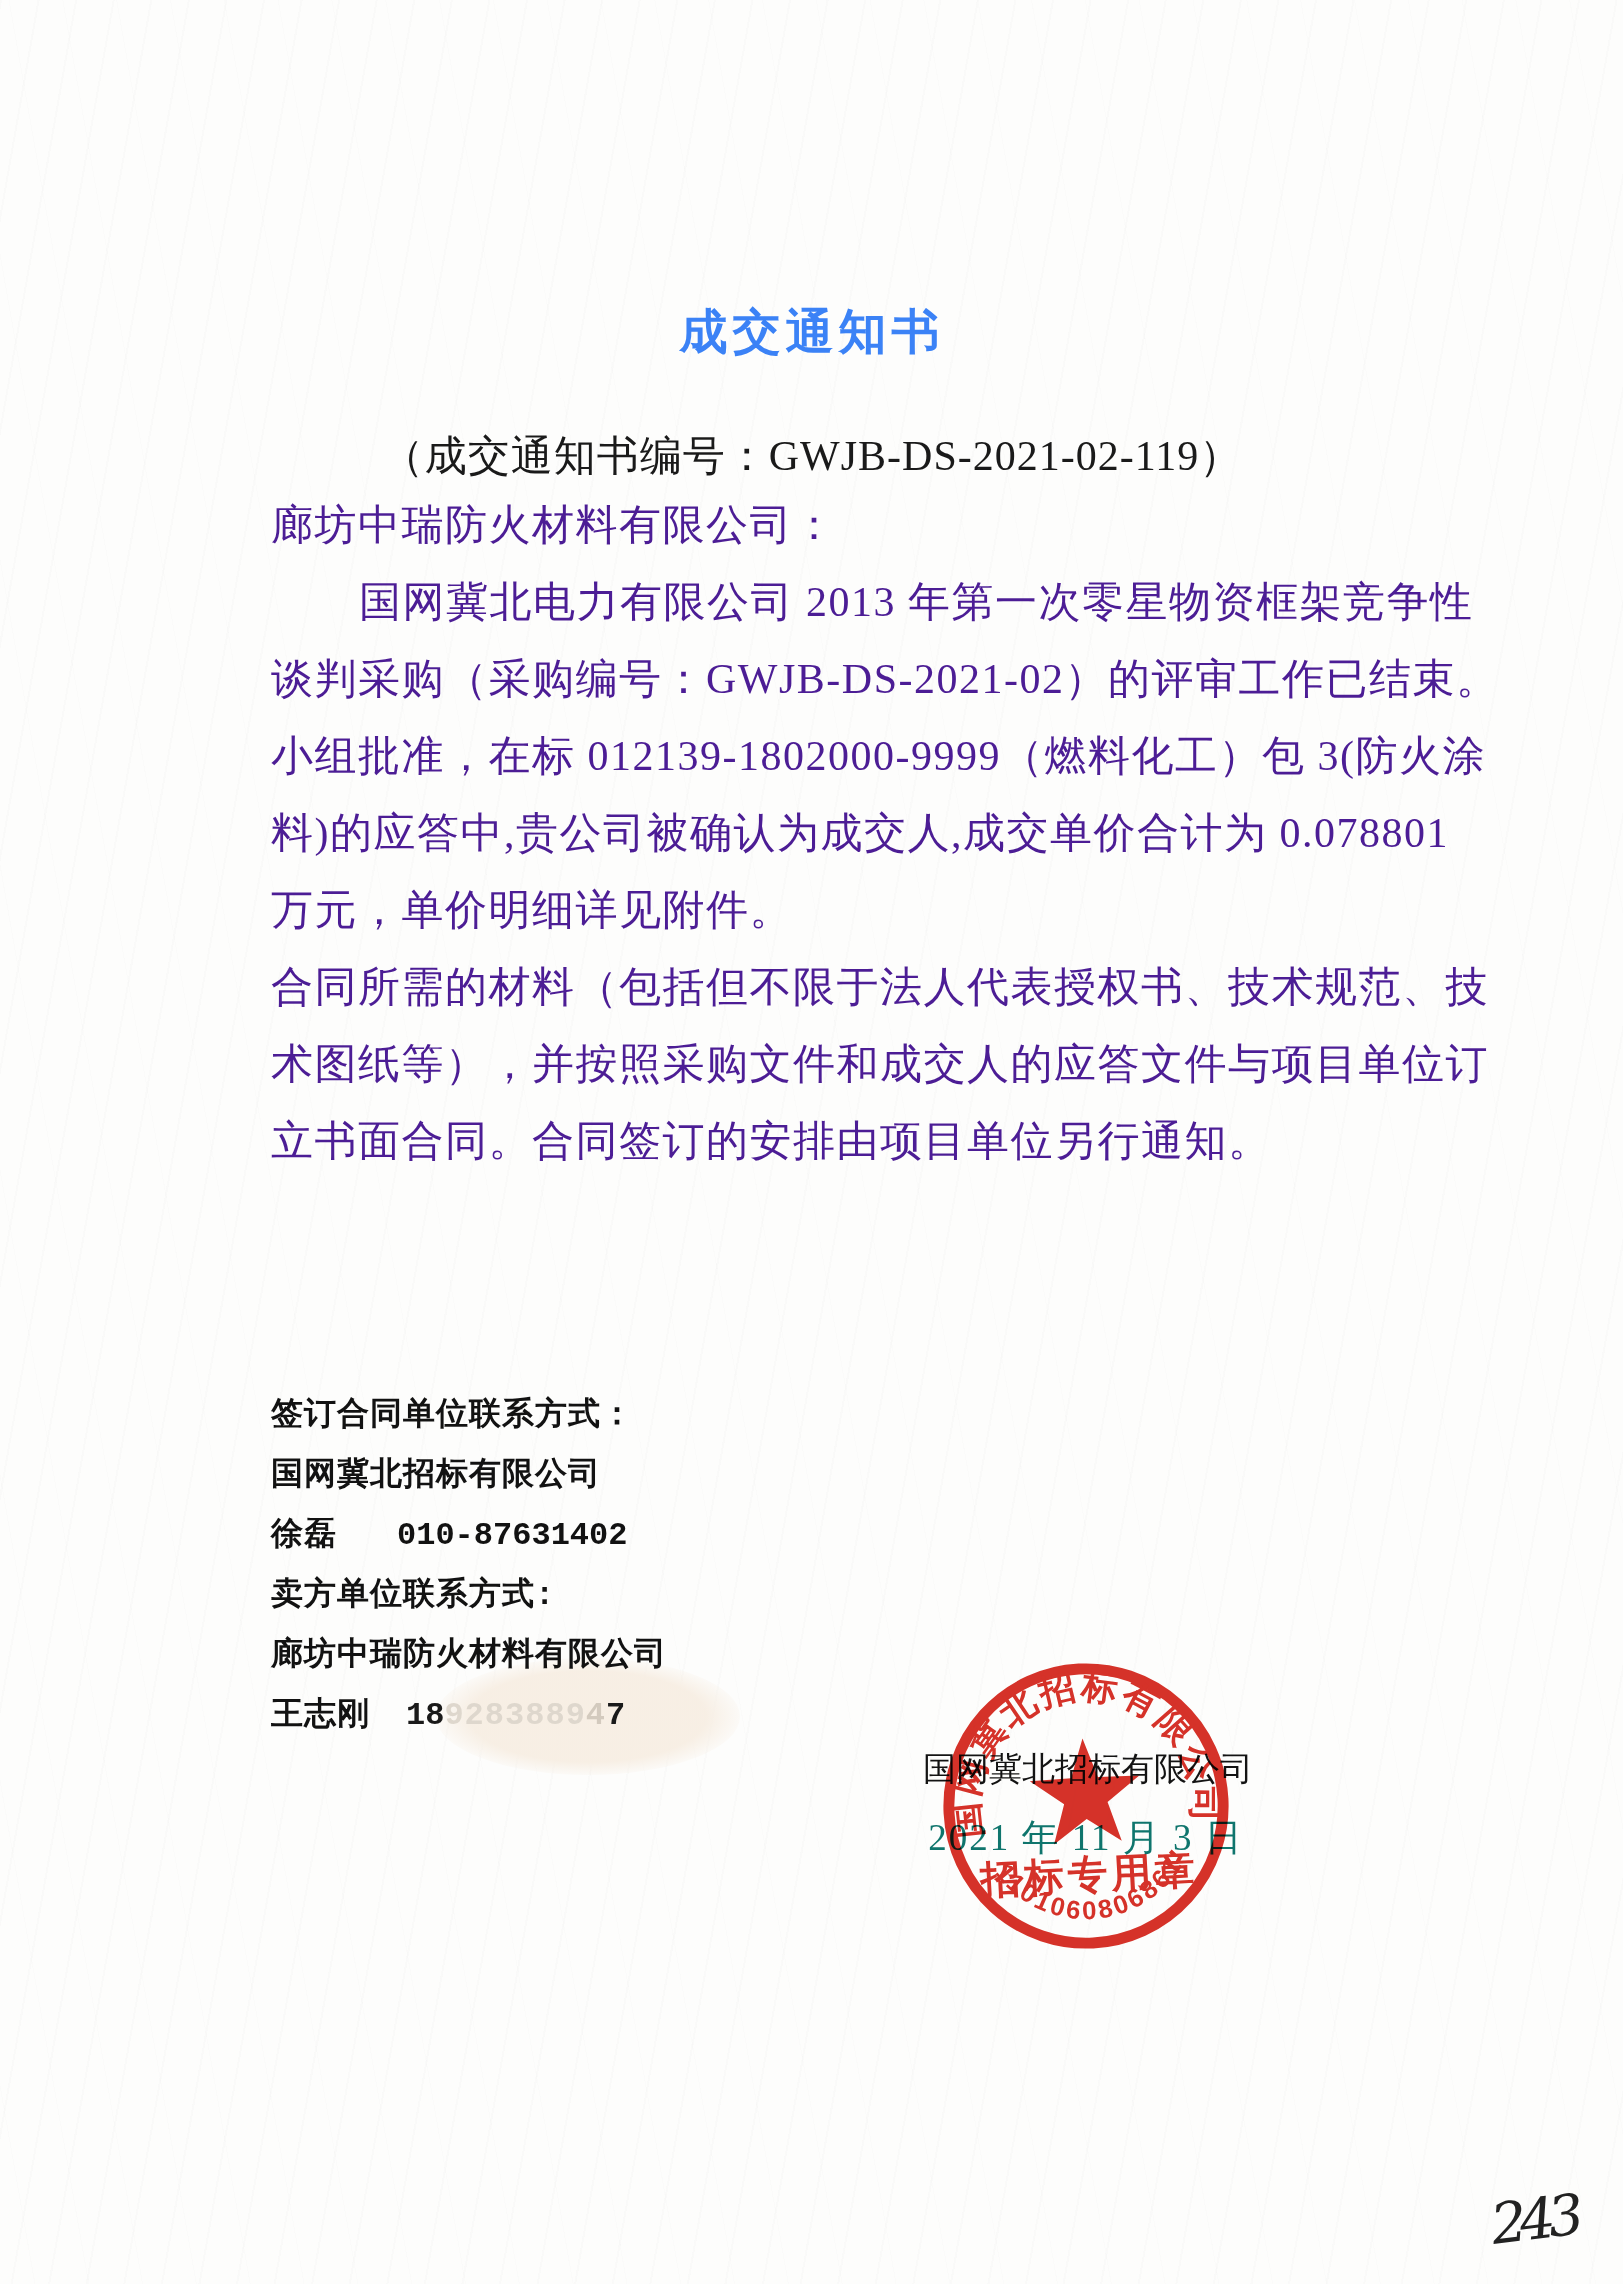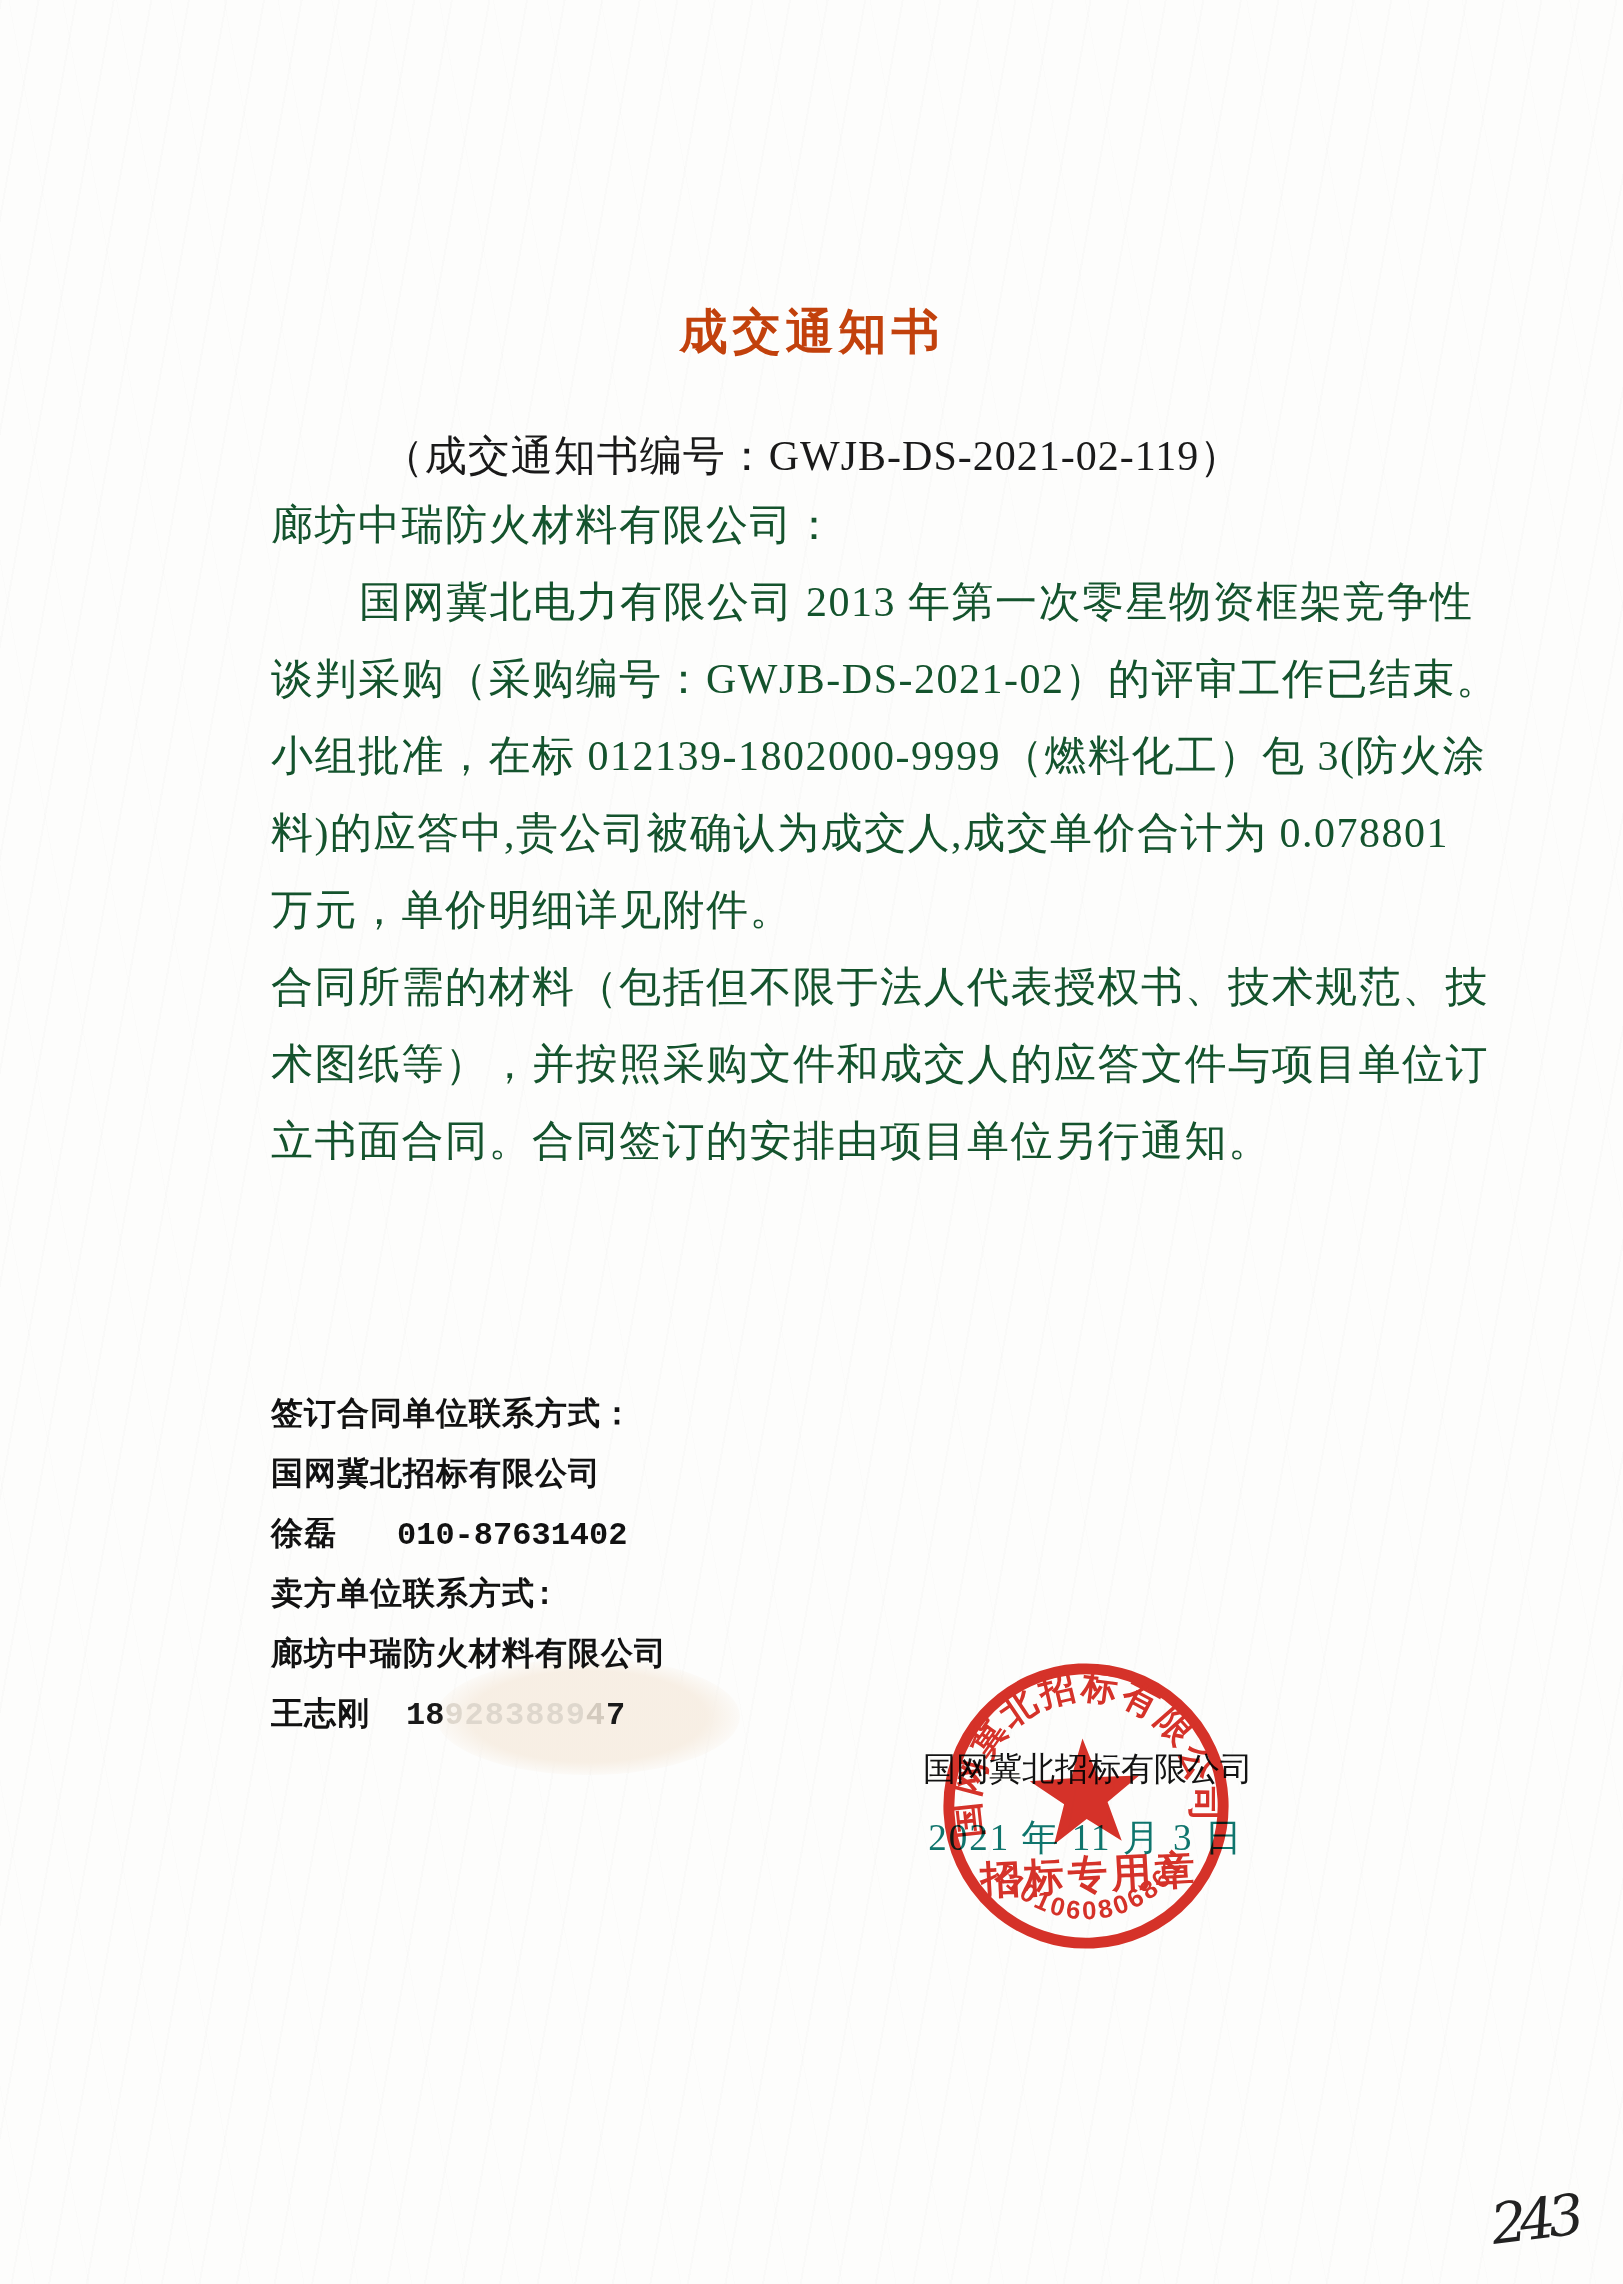--- a/index.html
+++ b/index.html
@@ -16,31 +16,31 @@
     content:"";position:absolute;inset:0;
     background:
       repeating-linear-gradient(100deg, rgba(190,190,190,0.05) 0 2px, transparent 2px 37px),
       repeating-linear-gradient(260deg, rgba(200,200,200,0.04) 0 1px, transparent 1px 53px);
     pointer-events:none;
   }
   .doc-title{
     position:absolute;top:300px;left:0;width:100%;
     text-align:center;
     font-family:"Liberation Sans", sans-serif;
-    font-weight:700;font-size:48px;letter-spacing:5px;color:#c2410c;
+    font-weight:700;font-size:48px;letter-spacing:5px;color:#3b82f6;
   }
   .doc-subtitle{
     position:absolute;top:428px;left:0;width:100%;
     text-align:center;
     font-size:42px;letter-spacing:1px;color:#1a1a1a;
     font-family:"Liberation Serif", serif;
   }
   .body-block{
     position:absolute;left:271px;top:487px;width:1160px;
-    font-size:42px;line-height:77px;letter-spacing:1.5px;color:#14532d;
+    font-size:42px;line-height:77px;letter-spacing:1.5px;color:#4c1d95;
   }
   .body-line{white-space:nowrap;}
   .body-line.indent{padding-left:88px;}
   .contact-block{
     position:absolute;left:271px;top:1386px;width:896px;
     font-family:Liberation Mono, monospace;
     font-weight:700;font-size:32px;line-height:60px;color:#121212;
     letter-spacing:1px;
   }
   .contact-line{white-space:nowrap;}

